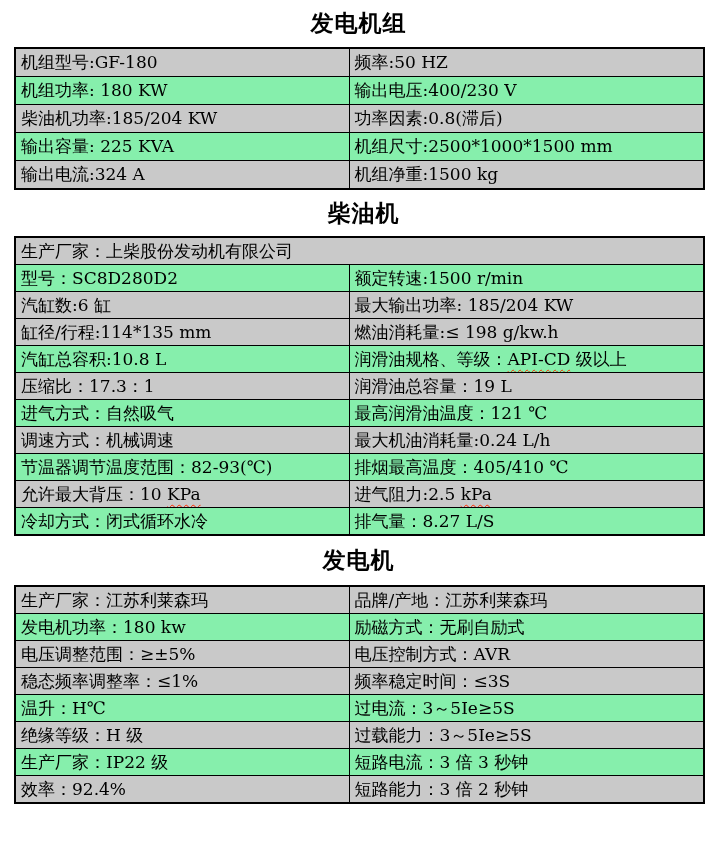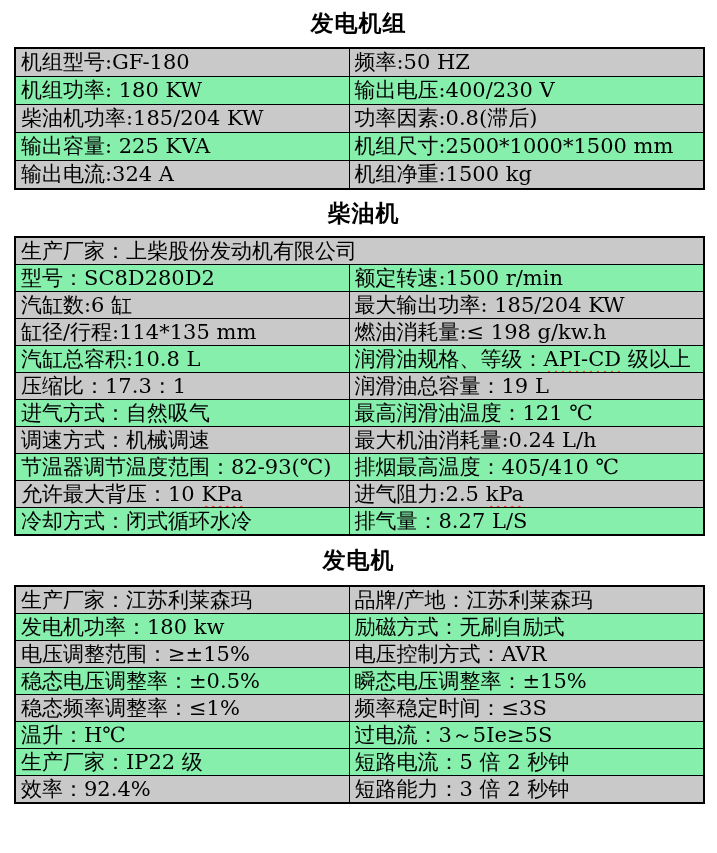--- a/index.html
+++ b/index.html
@@ -33,21 +33,21 @@
 
   table.spec-table {
     border-collapse: collapse;
     table-layout: fixed;
     width: 689px;
     margin-left: 14px;
     border: 2px solid #000000;
   }
   table.spec-table td {
     border: 1px solid #000000;
-    font-size: 21px;
+    font-size: 17px;
     padding: 0 2px 0 5px;
     vertical-align: middle;
     white-space: nowrap;
     overflow: hidden;
   }
   section.s0 td { height: 27px; line-height: 27px; }
   section.s1 td { height: 26px; line-height: 26px; margin-top: 48px; }
   section.s2 td { height: 26px; line-height: 26px; margin-top: 48px; }
 
   tr.dark td  { background: #c9c9c9; }
@@ -162,38 +162,38 @@
       <tbody>
           <tr class="dark">
             <td>生产厂家：江苏利莱森玛</td>
             <td>品牌/产地：江苏利莱森玛</td>
           </tr>
           <tr class="light">
             <td>发电机功率：180 kw</td>
             <td>励磁方式：无刷自励式</td>
           </tr>
           <tr class="dark">
-            <td>电压调整范围：≥±15%</td>
+            <td>电压调整范围：≥±5%</td>
             <td>电压控制方式：AVR</td>
-          </tr>
-          <tr class="light">
-            <td>稳态电压调整率：±0.5%</td>
-            <td>瞬态电压调整率：±15%</td>
           </tr>
           <tr class="dark">
             <td>稳态频率调整率：≤1%</td>
             <td>频率稳定时间：≤3S</td>
           </tr>
           <tr class="light">
             <td>温升：H℃</td>
             <td>过电流：3～5Ie≥5S</td>
           </tr>
+          <tr class="dark">
+            <td>绝缘等级：H 级</td>
+            <td>过载能力：3～5Ie≥5S</td>
+          </tr>
           <tr class="light">
             <td>生产厂家：IP22 级</td>
-            <td>短路电流：5 倍 2 秒钟</td>
+            <td>短路电流：3 倍 3 秒钟</td>
           </tr>
           <tr class="dark">
             <td>效率：92.4%</td>
             <td>短路能力：3 倍 2 秒钟</td>
           </tr>
         </tbody>
     </table>
   </section>
 </div>
 

